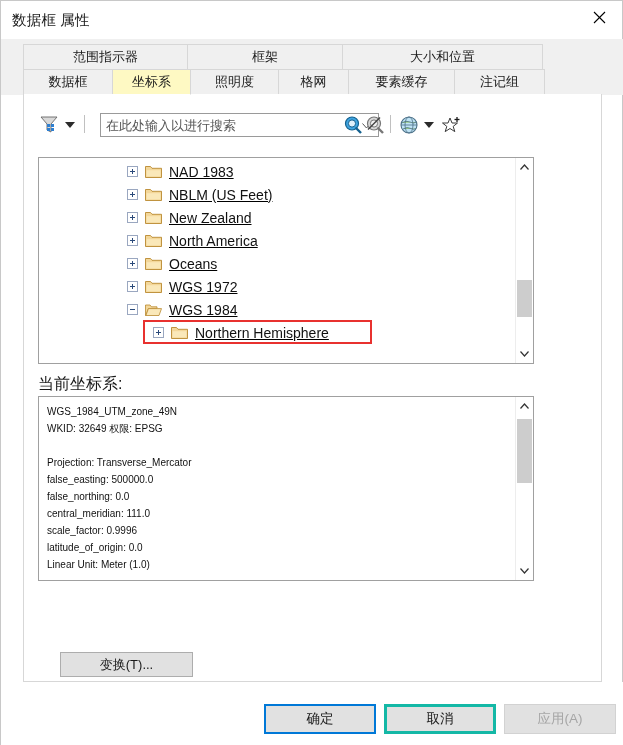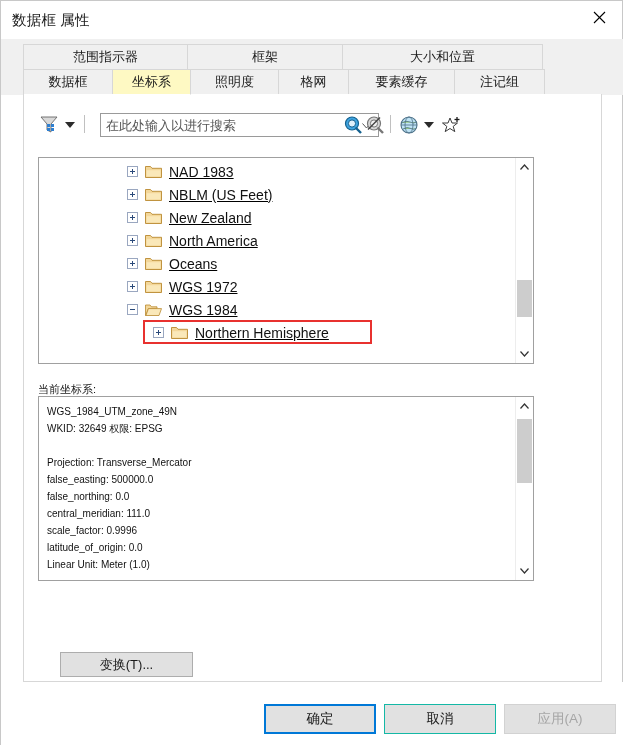--- a/index.html
+++ b/index.html
@@ -277,24 +277,23 @@
     left: 1px;
     width: 15px;
     background: #cdcdcd;
     cursor: default;
   }
 
   
   #cs-label {
     position: absolute;
     left: 14px; top: 280px;
-    font-size: 11px;
+    font-size: 16px;
     color: #1a1a1a;
     white-space: nowrap;
-    margin-top: 8px;
   }
   #details-wrap {
     position: absolute;
     left: 14px; top: 302px;
     width: 496px; height: 185px;
     border: 1px solid #a0a0a0;
     background: #ffffff;
     box-sizing: border-box;
     overflow: hidden;
   }
@@ -328,21 +327,21 @@
     position: absolute;
     left: 0; top: 681px;
     width: 623px; height: 64px;
     background: #ffffff;
   }
   .fbtn {
     position: absolute;
     top: 22px;
     height: 30px;
     background: #e1e1e1;
-    border: 1px solid #14b8a6;
+    border: 3px solid #14b8a6;
     box-sizing: border-box;
     font-family: "Liberation Sans", sans-serif;
     font-size: 13.5px;
     color: #1a1a1a;
     cursor: default;
     padding: 0;
   }
   #btn-ok {
     left: 263px; width: 112px;
     border: 2px solid #0078d7;

